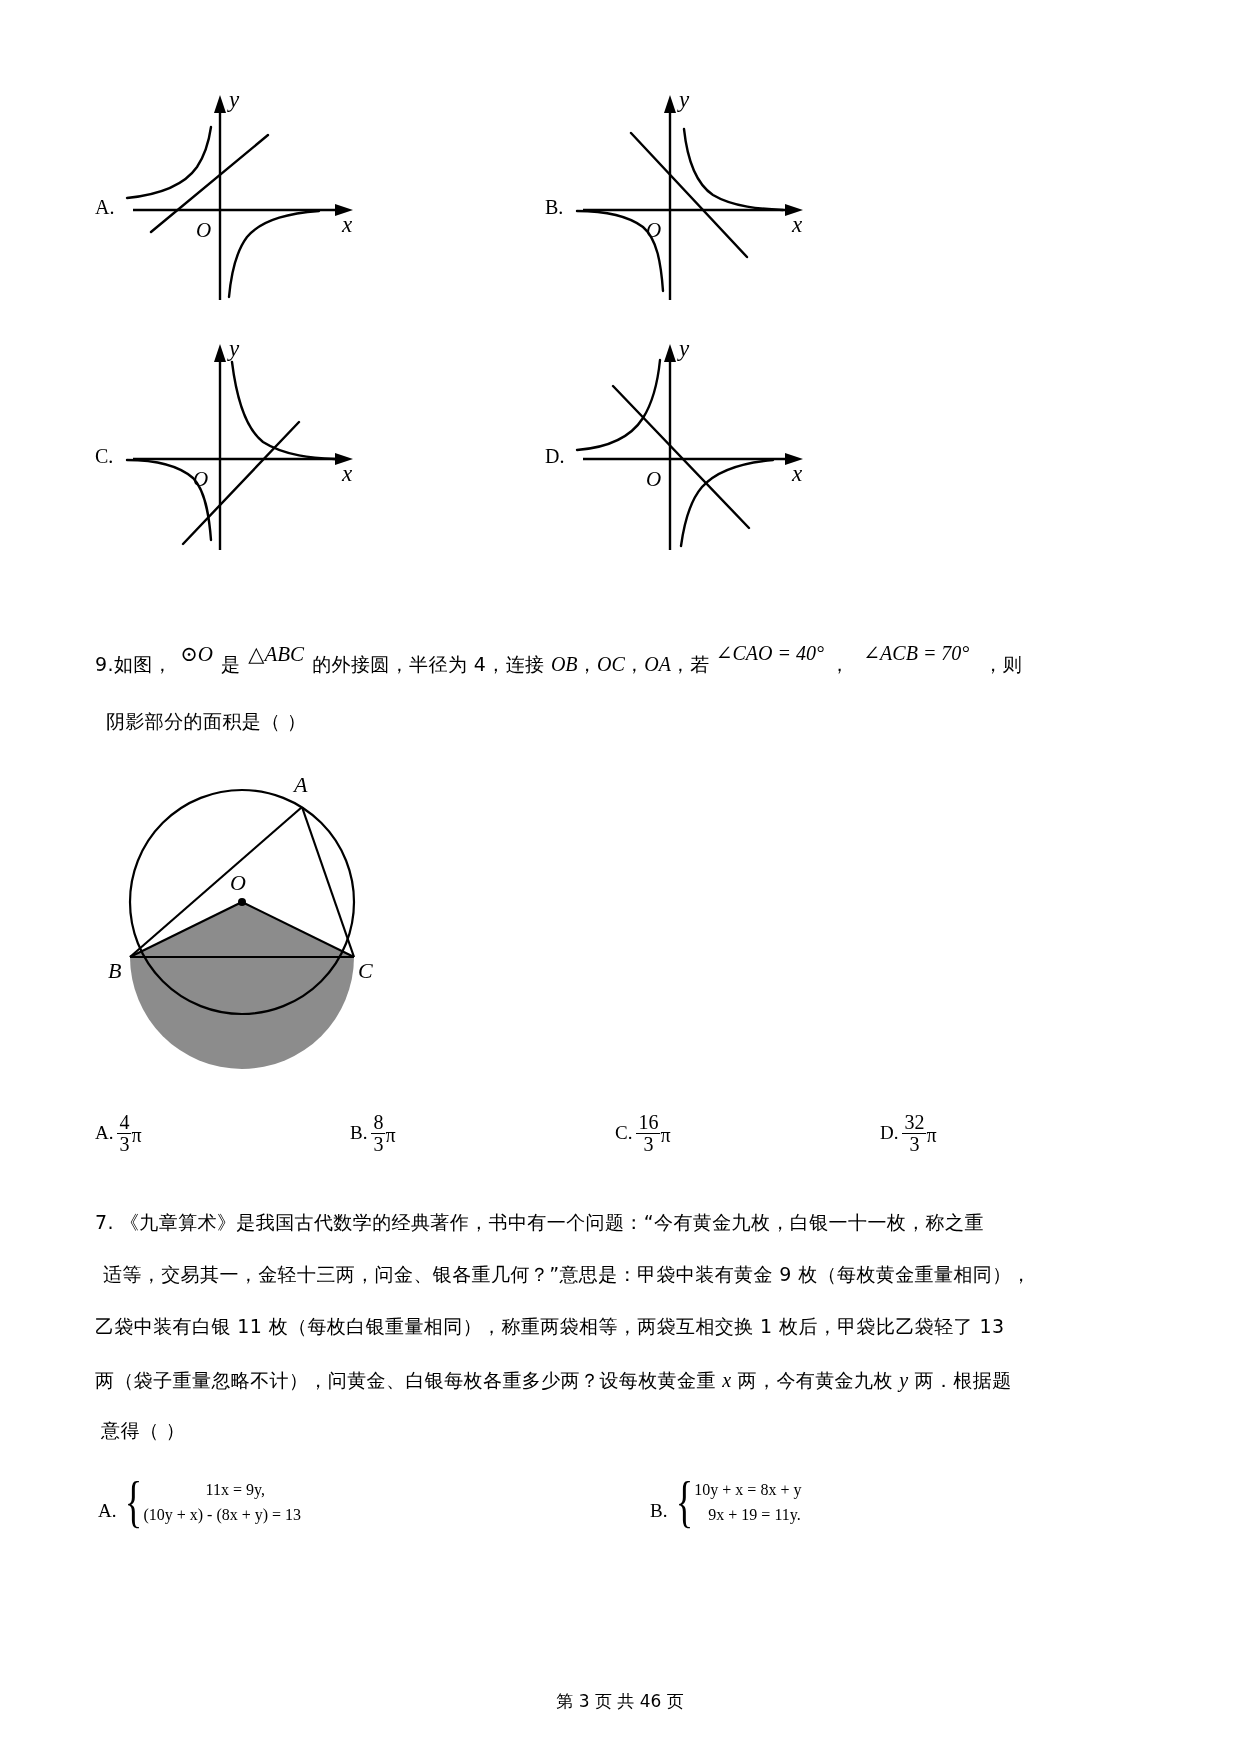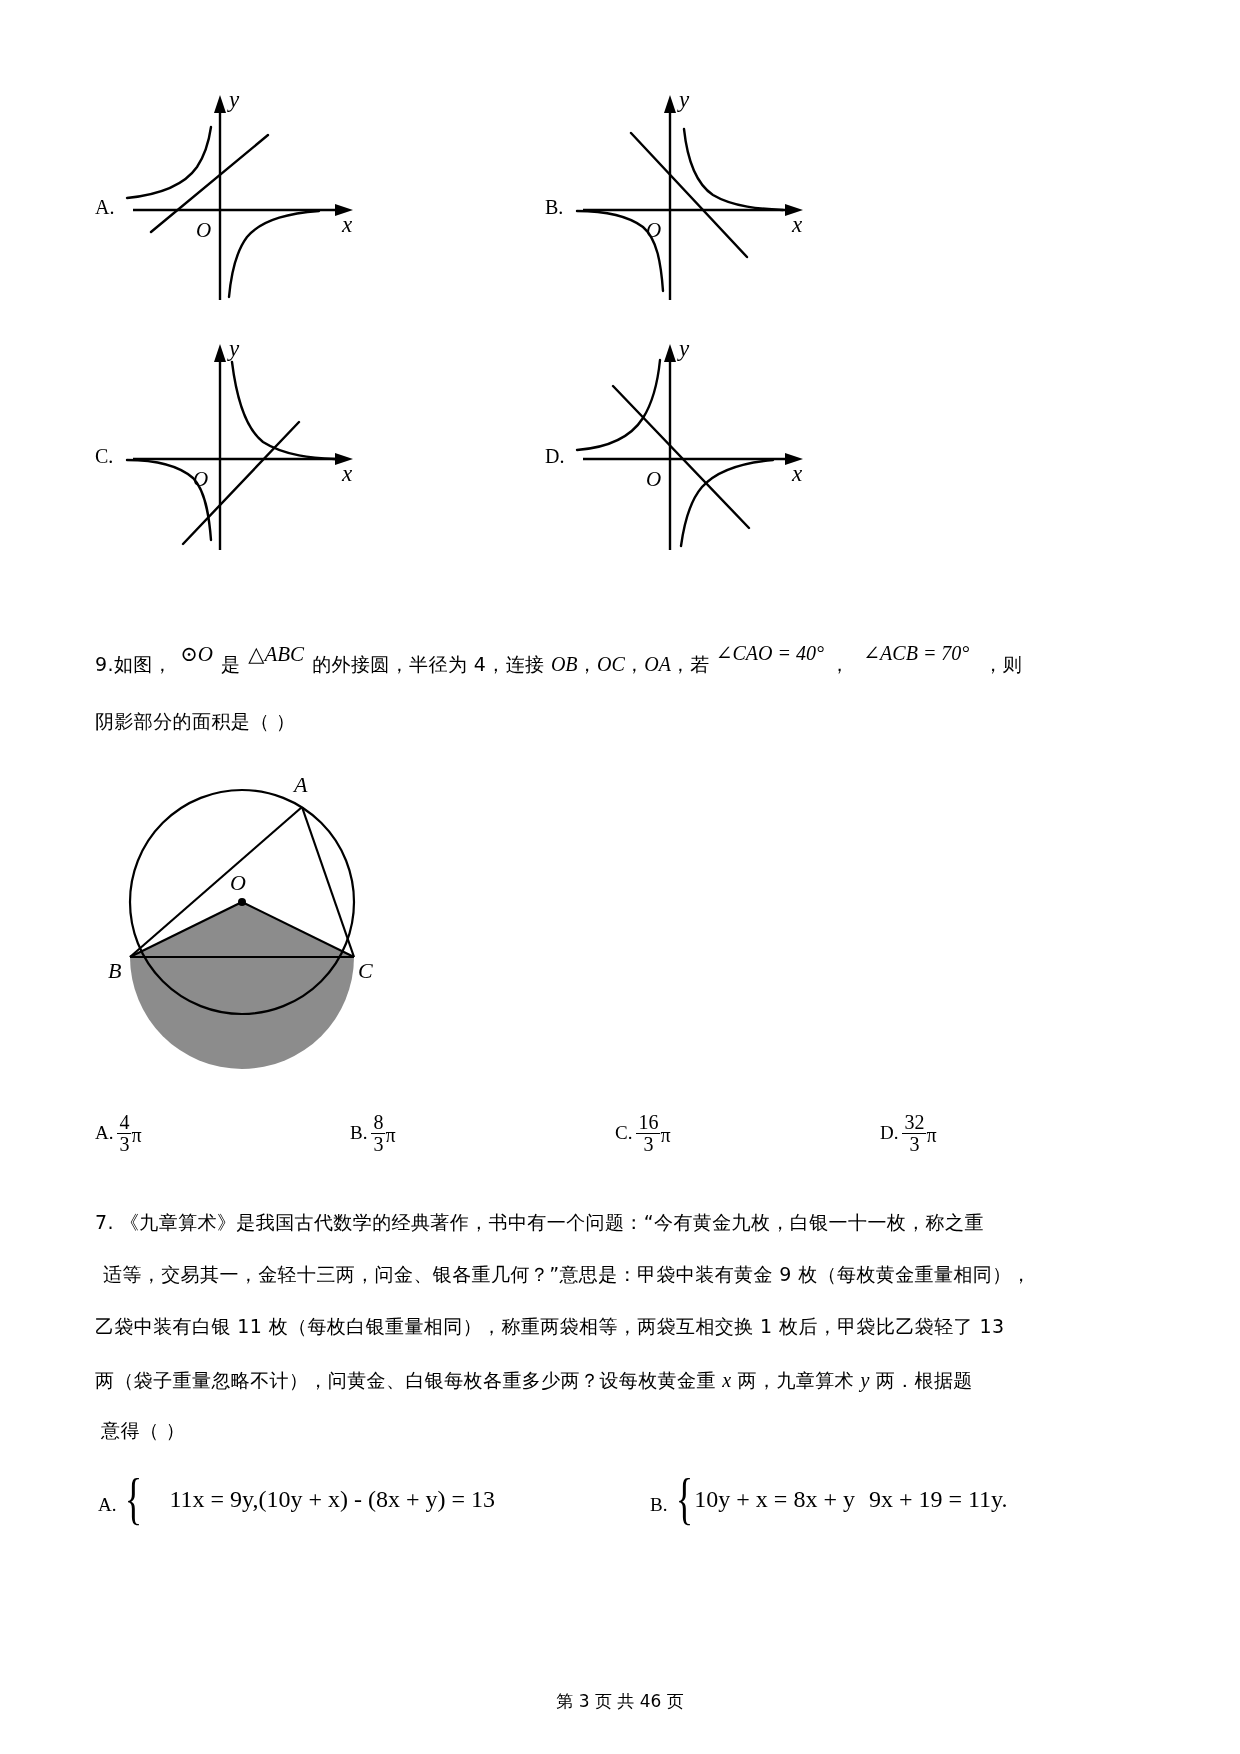--- a/index.html
+++ b/index.html
@@ -85,24 +85,24 @@
   .sys .brace {
     font-family: "Liberation Serif", "DejaVu Serif", serif;
     font-size: 56px;
     line-height: 0.78;
     font-weight: 300;
     transform: scaleX(0.65);
     margin-right: -4px;
   }
   .sys .eqs {
     display: flex;
-    flex-direction: row;
+    flex-direction: column;
     justify-content: center;
     font-family: "Liberation Serif", "DejaVu Serif", serif;
-    font-size: 24px;
+    font-size: 16px;
   }
   .sys .eqs > div {
     white-space: nowrap;
     line-height: 1.55;
   }
 
   .footer {
     position: absolute;
     left: 0;
     right: 0;
@@ -192,21 +192,21 @@
     <text x="134" y="24" font-family="Liberation Serif, serif" font-style="italic" font-size="23">y</text>
     <text x="247" y="149" font-family="Liberation Serif, serif" font-style="italic" font-size="23">x</text>
     <text x="101" y="154" font-family="Liberation Serif, serif" font-style="italic" font-size="21">O</text>
   </svg>
 </div>
 
 <div class="qrow" style="left:95px; top:652px;">
   <span class="cn">9.</span><span class="cn">如图，</span><span class="mi" style="font-size:21px; position:relative; top:-10px; padding:0 8px;">⊙O</span><span class="cn">是</span><span class="mi" style="font-size:21px; position:relative; top:-10px; padding:0 8px;">△ABC</span><span class="cn">的外接圆，半径为 4，连接 </span><span class="mi" style="font-size:20px;">OB</span><span class="cn">，</span><span class="mi" style="font-size:20px;">OC</span><span class="cn">，</span><span class="mi" style="font-size:20px;">OA</span><span class="cn">，若</span><span class="mi" style="font-size:20px; position:relative; top:-11px; padding:0 6px;">∠CAO = 40°</span><span class="cn">，</span><span class="mi" style="font-size:20px; position:relative; top:-11px; padding:0 14px;">∠ACB = 70°</span><span class="cn">，则</span>
 </div>
 
-<div class="qrow cn" style="left:95px; top:712px;">阴影部分的面积是（    ）</div>
+<div class="qrow cn" style="left:106px; top:712px;">阴影部分的面积是（    ）</div>
 
 <div class="graph-block" style="left:90px; top:750px; width:300px; height:290px;">
   <svg width="300" height="290" viewBox="0 0 300 290">
 
     <path d="M 40 207 A 112 112 0 0 0 264 207 Z" fill="#8c8c8c" stroke="none"></path>
 
     <polygon points="152,152 40,207 264,207" fill="#8c8c8c" stroke="none"></polygon>
 
     <circle cx="152" cy="152" r="112" fill="none" stroke="#000" stroke-width="2.2"></circle>
 
@@ -263,21 +263,21 @@
 
 <div class="qrow" style="left:95px; top:1213px;">
   <span class="cn">7.</span><span class="cn" style="padding-left:6px;">《九章算术》是我国古代数学的经典著作，书中有一个问题：“今有黄金九枚，白银一十一枚，称之重</span>
 </div>
 
 <div class="qrow cn" style="left:95px; top:1265px;margin-left:8px;">适等，交易其一，金轻十三两，问金、银各重几何？”意思是：甲袋中装有黄金 9 枚（每枚黄金重量相同），</div>
 
 <div class="qrow cn" style="left:95px; top:1317px;">乙袋中装有白银 11 枚（每枚白银重量相同），称重两袋相等，两袋互相交换 1 枚后，甲袋比乙袋轻了 13</div>
 
 <div class="qrow" style="left:95px; top:1369px;">
-  <span class="cn">两（袋子重量忽略不计），问黄金、白银每枚各重多少两？设每枚黄金重 </span><span class="mi" style="font-size:20px;">x</span><span class="cn"> 两，九章算术 </span><span class="mi" style="font-size:20px;">y</span><span class="cn"> 两．根据题</span>
+  <span class="cn">两（袋子重量忽略不计），问黄金、白银每枚各重多少两？设每枚黄金重 </span><span class="mi" style="font-size:20px;">x</span><span class="cn"> 两，今有黄金九枚 </span><span class="mi" style="font-size:20px;">y</span><span class="cn"> 两．根据题</span>
 </div>
 
 <div class="qrow cn" style="left:101px; top:1421px;">意得（    ）</div>
 
 <div class="sys" style="left:98px; top:1478px;">
   <span class="opt-letter" style="margin-right:4px; align-self:flex-end; position:relative; top:-6px;">A.</span>
   <span class="brace">{</span>
   <span class="eqs">
     <div style="text-align:center; padding-left:26px;">11x = 9y,</div>
     <div>(10y + x) - (8x + y) = 13</div>

